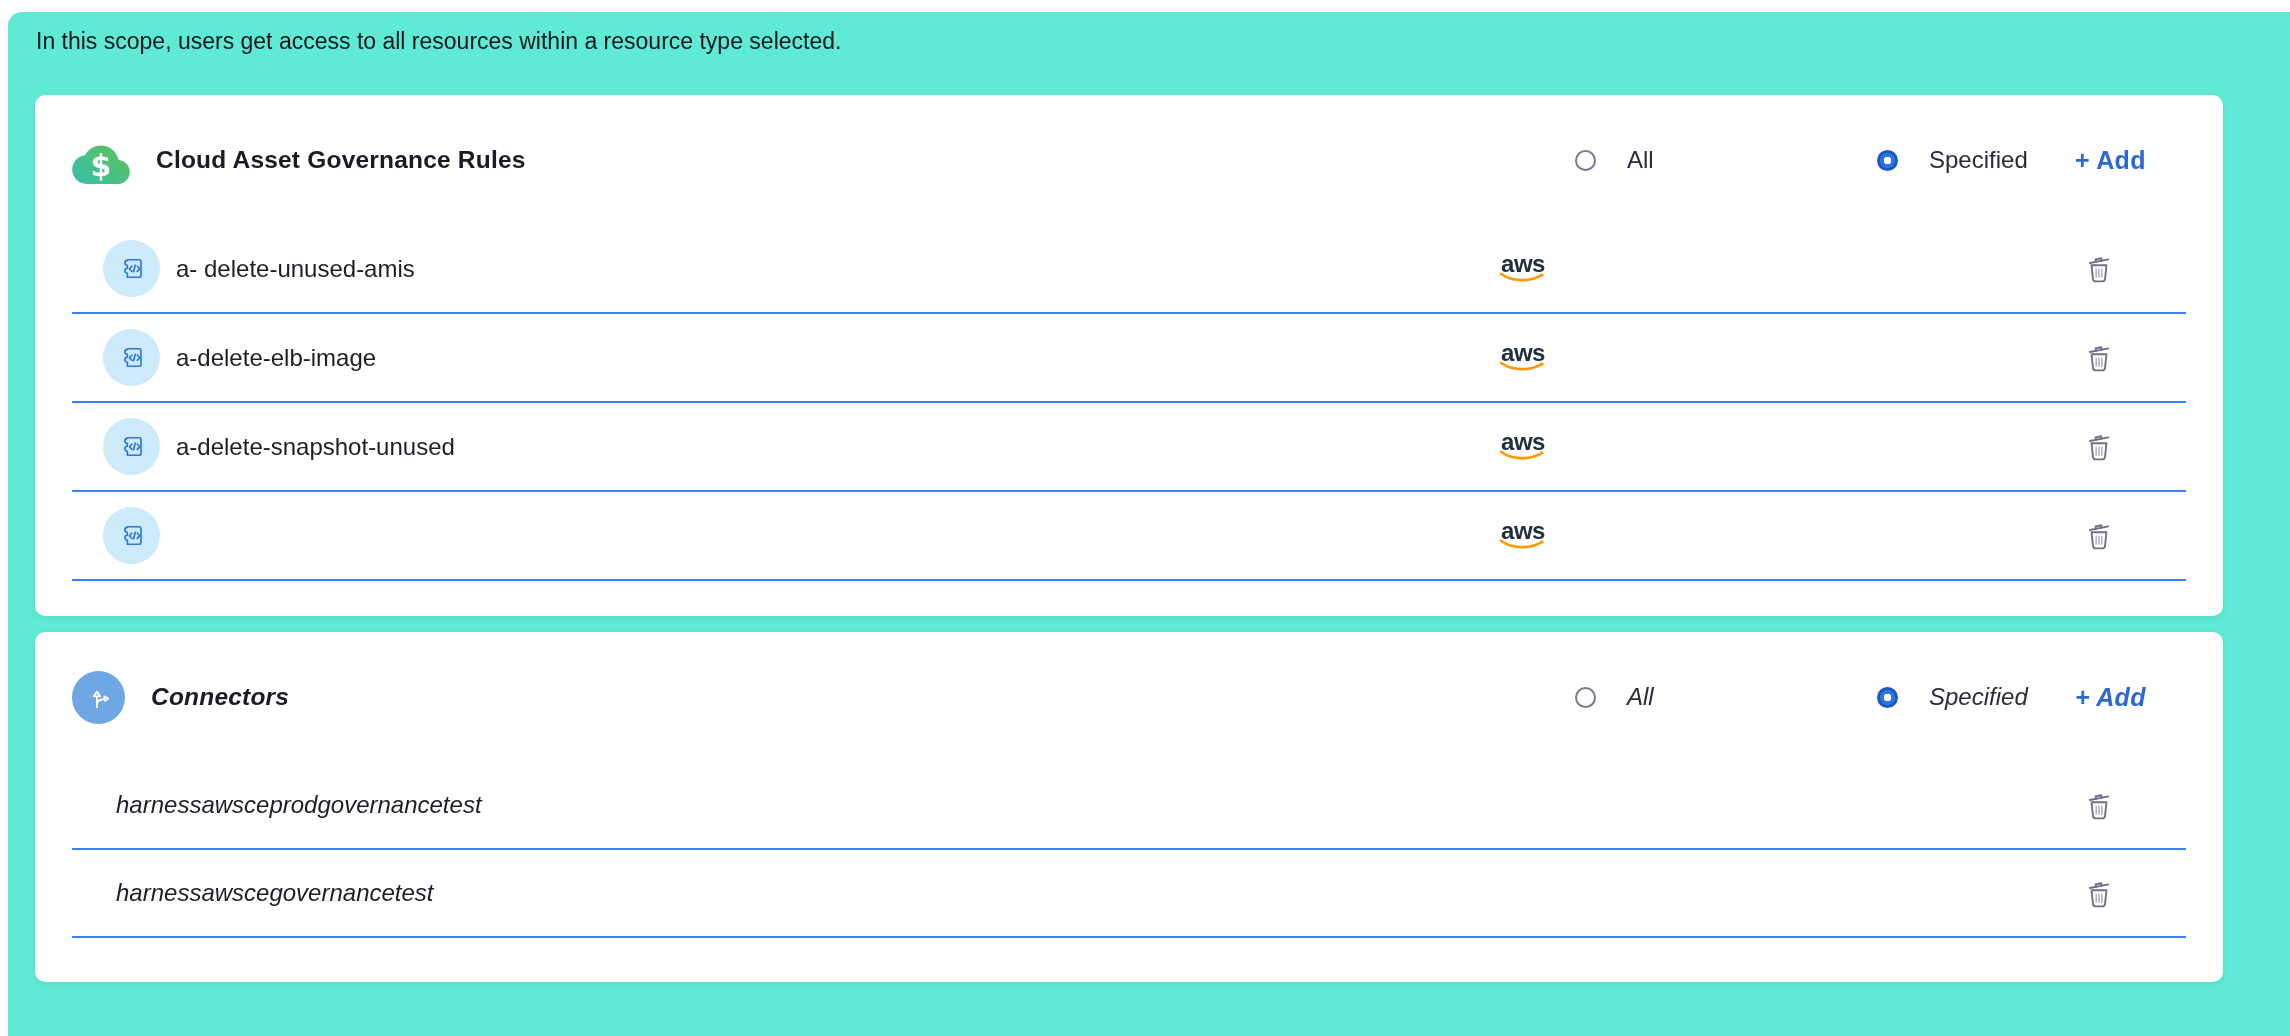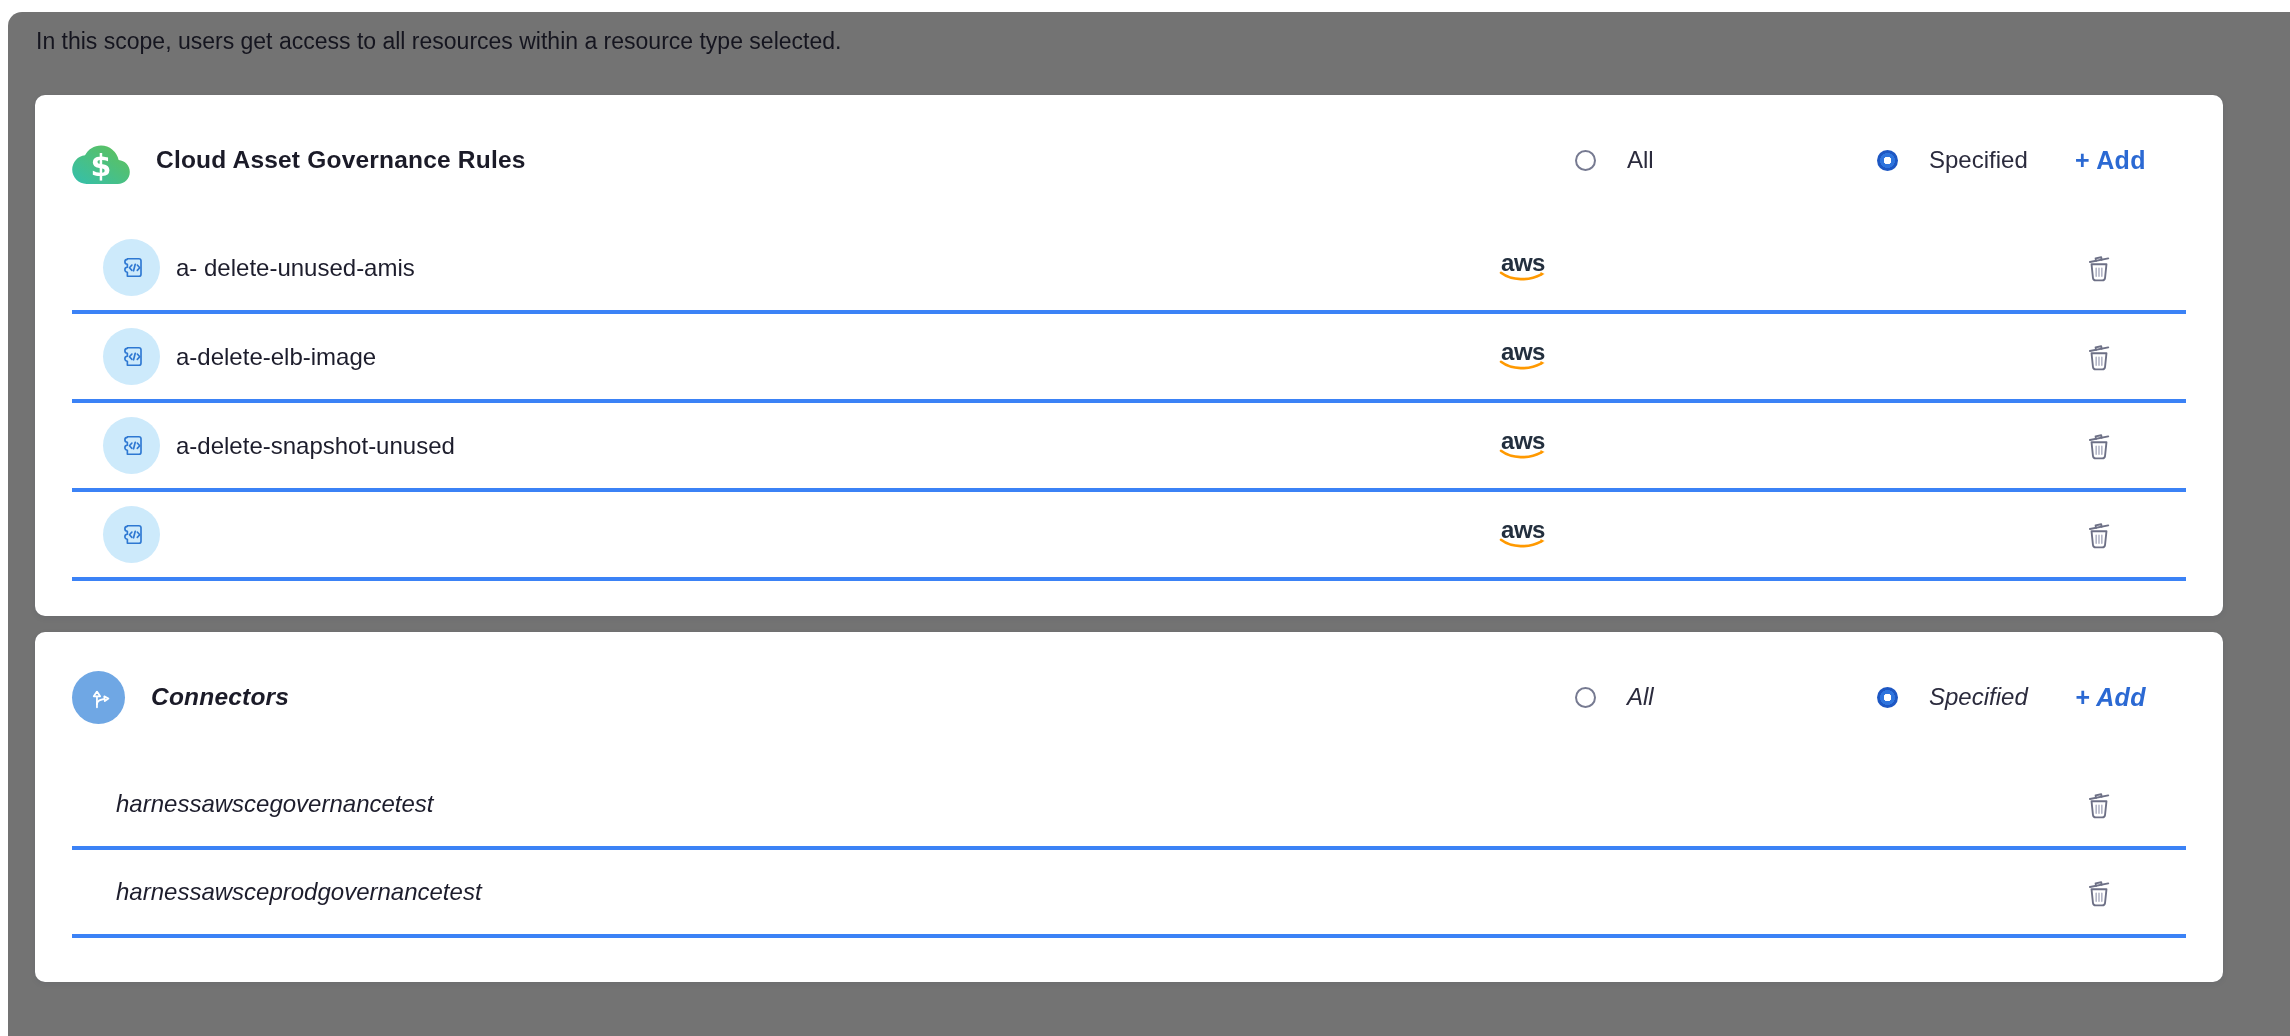--- a/index.html
+++ b/index.html
@@ -6,21 +6,21 @@
   html,body { margin:0; padding:0; }
   body {
     width:2290px; height:1036px;
     background:#ffffff;
     font-family:"Liberation Sans", sans-serif;
     overflow:hidden;
     position:relative;
   }
   .content-pane {
     position:absolute; left:8px; top:12px; right:0; bottom:0;
-    background:#737373;
+    background:#5eead4;
     border-top-left-radius:14px;
   }
   .intro {
     margin:14px 0 0 28px;
     font-size:23px; line-height:30px;
     color:#15151f;
   }
   .card {
     width:2188px; margin-left:27px;
     background:#ffffff;
@@ -71,21 +71,21 @@
     position:absolute; left:2040px; top:0; height:130px;
     display:flex; align-items:center;
     color:#2b69d3; font-size:25px; font-weight:700;
     cursor:pointer; letter-spacing:0.3px;
   }
 
   .rows { margin:0 37px; }
   .row {
     position:relative;
     display:flex; align-items:center;
-    border-bottom:4px solid #3b82f6;
+    border-bottom:2px solid #3b82f6;
   }
   .row-rule { height:89px; padding-left:31px; }
   .row-connector { height:88px; padding-left:44px; }
   .rule-avatar {
     width:57px; height:57px; border-radius:50%;
     background:#cdeafb;
     display:flex; align-items:center; justify-content:center;
     margin-right:16px; flex:0 0 auto;
   }
   .rule-name { font-size:24px; font-weight:500; color:#1d1d2c; }
@@ -283,35 +283,35 @@
       <span class="opt opt-specified">
         <span class="radio radio-checked"></span>
         <span class="opt-label">Specified</span>
       </span>
       <span class="add-link">+ Add</span>
     </div>
 
     <div class="rows">
 
       <div class="row row-connector">
+        <span class="connector-name">harnessawsceprodgovernancetest</span>
+        <span class="trash-btn">
+          <svg width="30" height="33" viewBox="0 0 26 30" fill="none" stroke="#6d7086" stroke-width="1.7" stroke-linecap="round" stroke-linejoin="round">
+            <g transform="rotate(-11 13 8)">
+              <path d="M4.5 8.4 H21.5"></path>
+              <path d="M10.2 8.4 v-2.3 h5.2 v2.3"></path>
+            </g>
+            <path d="M6.2 12 h13.6 l-1.3 12.4 a2.6 2.6 0 0 1 -2.6 2.3 h-5.8 a2.6 2.6 0 0 1 -2.6 -2.3 Z"></path>
+            <path d="M10.4 15.6 v7.4 M13 15.6 v7.4 M15.6 15.6 v7.4" stroke-width="1.1" stroke="#9a9db3"></path>
+          </svg>
+        </span>
+      </div>
+
+      <div class="row row-connector">
         <span class="connector-name">harnessawscegovernancetest</span>
-        <span class="trash-btn">
-          <svg width="30" height="33" viewBox="0 0 26 30" fill="none" stroke="#6d7086" stroke-width="1.7" stroke-linecap="round" stroke-linejoin="round">
-            <g transform="rotate(-11 13 8)">
-              <path d="M4.5 8.4 H21.5"></path>
-              <path d="M10.2 8.4 v-2.3 h5.2 v2.3"></path>
-            </g>
-            <path d="M6.2 12 h13.6 l-1.3 12.4 a2.6 2.6 0 0 1 -2.6 2.3 h-5.8 a2.6 2.6 0 0 1 -2.6 -2.3 Z"></path>
-            <path d="M10.4 15.6 v7.4 M13 15.6 v7.4 M15.6 15.6 v7.4" stroke-width="1.1" stroke="#9a9db3"></path>
-          </svg>
-        </span>
-      </div>
-
-      <div class="row row-connector">
-        <span class="connector-name">harnessawsceprodgovernancetest</span>
         <span class="trash-btn">
           <svg width="30" height="33" viewBox="0 0 26 30" fill="none" stroke="#6d7086" stroke-width="1.7" stroke-linecap="round" stroke-linejoin="round">
             <g transform="rotate(-11 13 8)">
               <path d="M4.5 8.4 H21.5"></path>
               <path d="M10.2 8.4 v-2.3 h5.2 v2.3"></path>
             </g>
             <path d="M6.2 12 h13.6 l-1.3 12.4 a2.6 2.6 0 0 1 -2.6 2.3 h-5.8 a2.6 2.6 0 0 1 -2.6 -2.3 Z"></path>
             <path d="M10.4 15.6 v7.4 M13 15.6 v7.4 M15.6 15.6 v7.4" stroke-width="1.1" stroke="#9a9db3"></path>
           </svg>
         </span>

